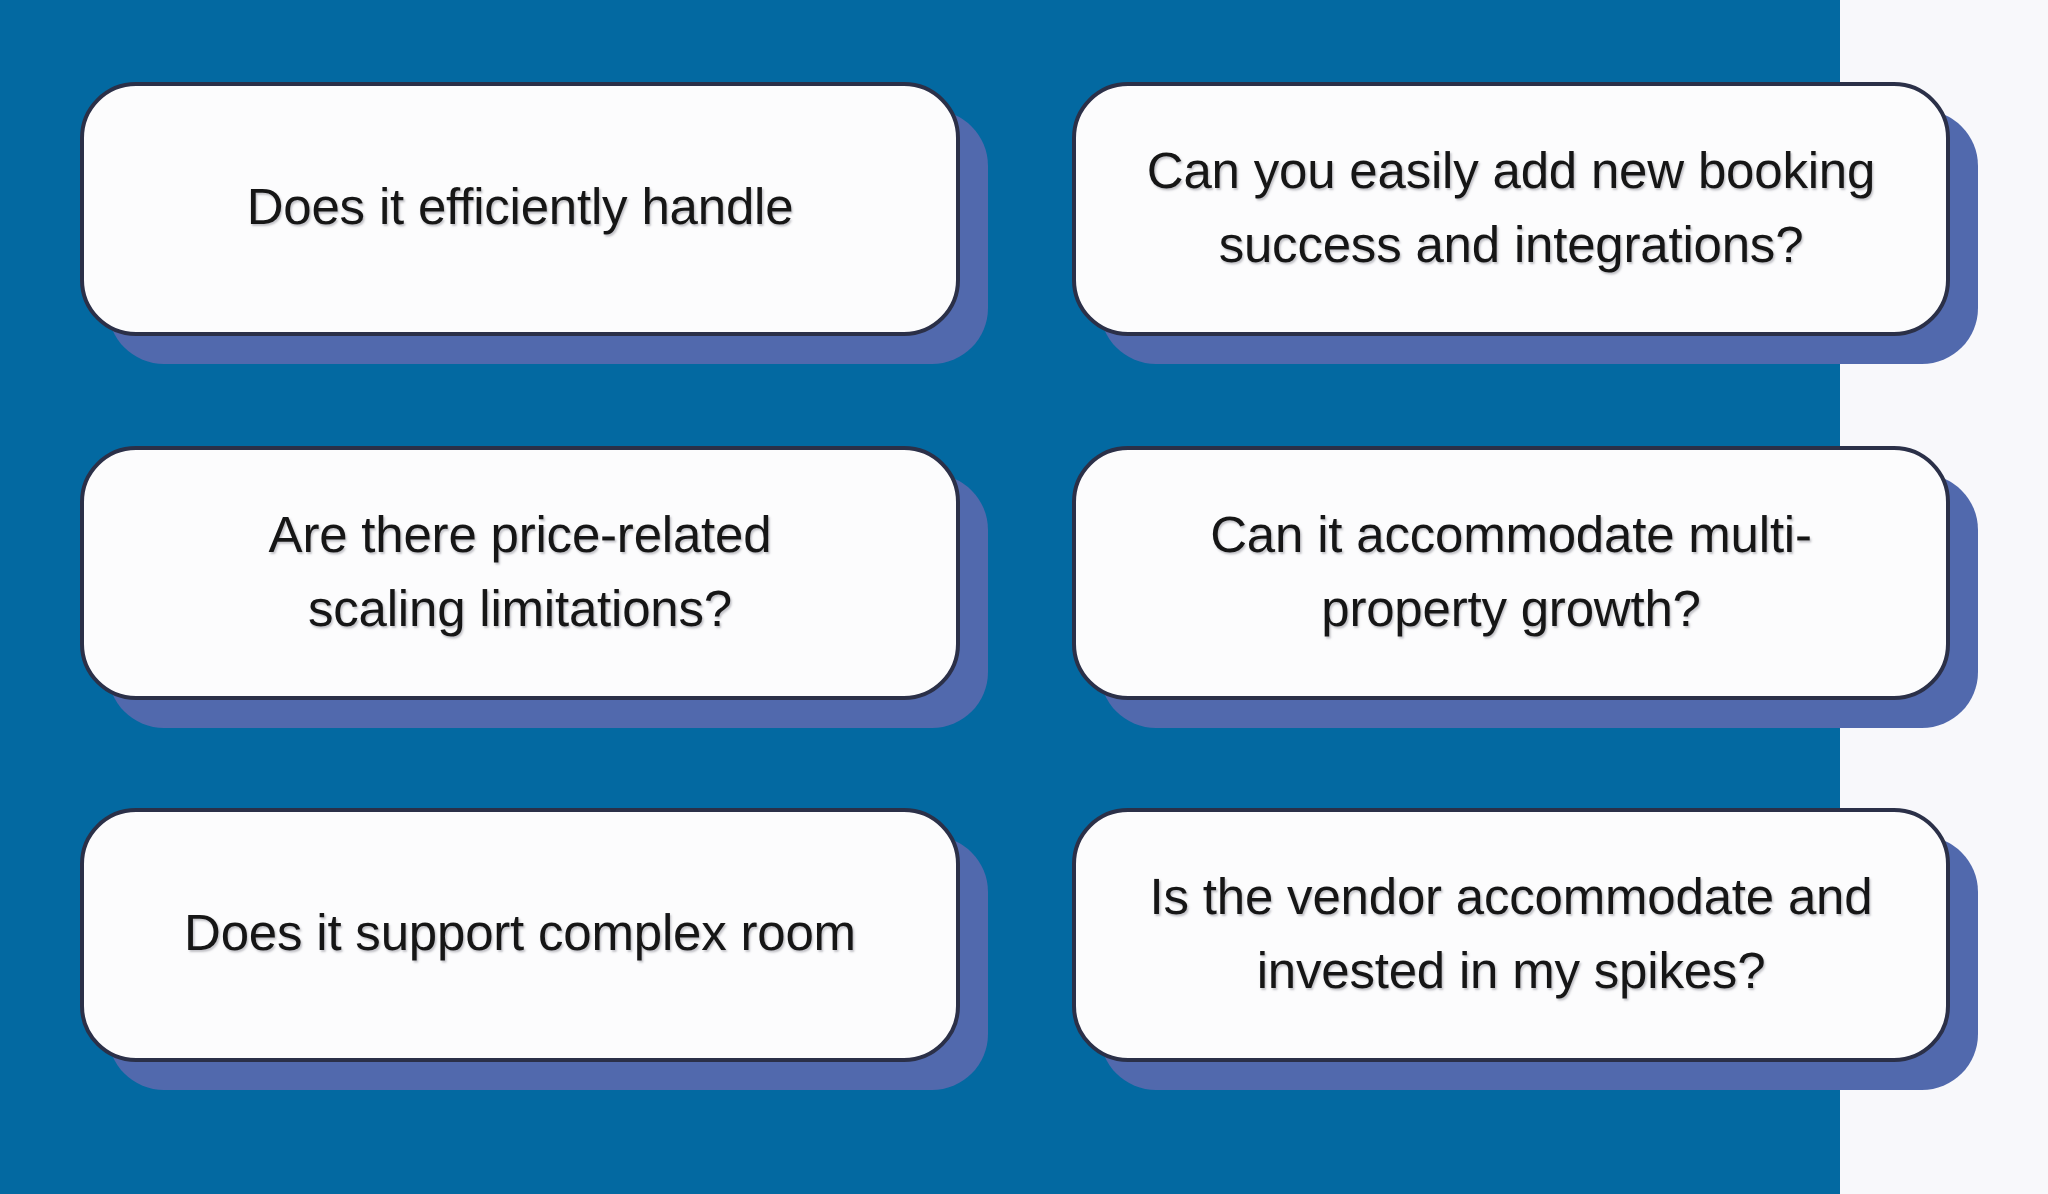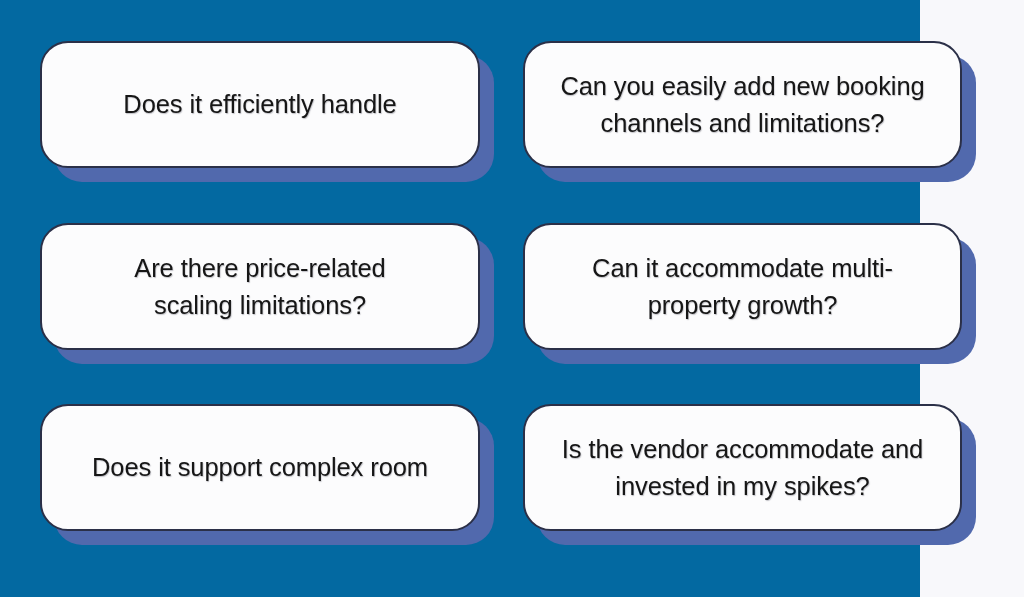--- a/index.html
+++ b/index.html
@@ -72,42 +72,42 @@
     max-width: 100%;
   }
 
   
   .row-1 { top: 41px; }
   .row-2 { top: 223px; }
   .row-3 { top: 404px; text-decoration: underline; }
 
   
   .col-left  { left: 40px; }
-  .col-right { left: 523px; }
+  .col-right { left: 536px; }
 </style>
 </head>
 <body>
 
 <div id="board">
 
   <div class="card-slot col-left row-1">
     <div class="card-shadow"></div>
     <div class="card">
       <div class="card-text">
         <span>Does it efficiently handle</span><br>
       </div>
     </div>
   </div>
 
   <div class="card-slot col-right row-1">
     <div class="card-shadow"></div>
     <div class="card">
       <div class="card-text">
         <span>Can you easily add new booking</span><br>
-        <span>channels and limitations?</span>
+        <span>success and integrations?</span>
       </div>
     </div>
   </div>
 
   <div class="card-slot col-right row-2">
     <div class="card-shadow"></div>
     <div class="card">
       <div class="card-text">
         <span>Can it accommodate multi-</span><br>
         <span>property growth?</span>

